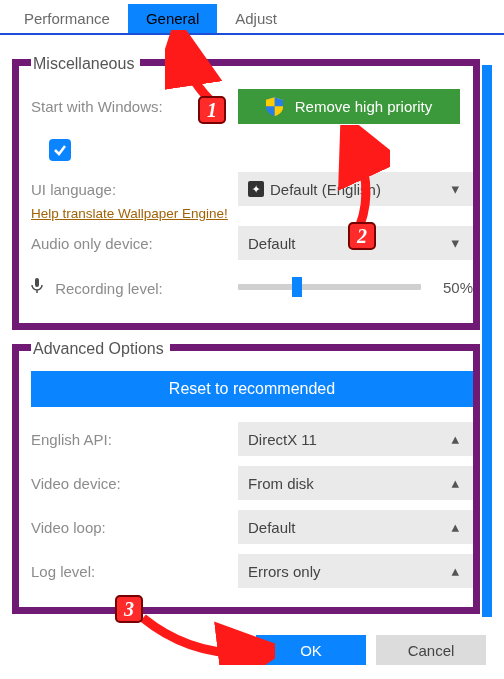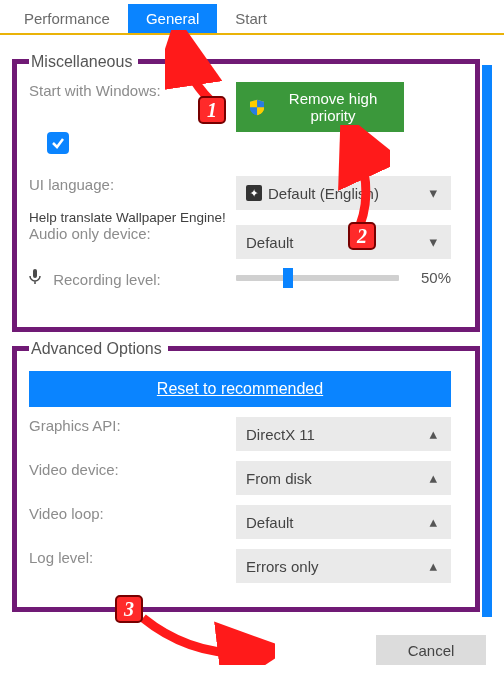--- a/index.html
+++ b/index.html
@@ -7,64 +7,64 @@
     width: 504px;
     height: 679px;
     font-family: "Segoe UI", Arial, sans-serif;
     font-size: 15px;
     background: #fff;
     position: relative;
     overflow: hidden;
   }
   .tabs {
     display: flex;
-    border-bottom: 2px solid #eab308;
+    border-bottom: 2px solid #1d4ed8;
     padding: 4px 6px 0 6px;
   }
   .tab {
     padding: 6px 18px;
     color: #6a6a6a;
     cursor: pointer;
   }
   .tab.active {
     background: #0a84ff;
-    color: #ffffff;
+    color: #000000;
   }
   .content {
     padding: 10px 12px 0 12px;
     height: 582px;
     overflow: hidden;
     position: relative;
   }
   .scrollbar {
     position: absolute;
     right: 12px;
     top: 30px;
     width: 10px;
     height: 582px;
     background: #0a84ff;
   }
   .group {
-    border: 5px solid #701a75;
+    border: 7px solid #701a75;
     margin: 14px 12px 0 0;
-    padding: 0 24px 14px 12px;
+    padding: 0 0 14px 12px;
     position: relative;
   }
   .group-title {
     position: relative;
     top: -11px;
     display: inline-block;
     background: #fff;
     padding: 0 6px 0 2px;
     color: #555;
     font-size: 16px;
   }
   .row {
     display: flex;
-    align-items: flex-start;
+    align-items: center;
     min-height: 44px;
   }
   .label-col {
     flex: 0 0 207px;
     color: #8c8c8c;
     font-size: 15px;
   }
   .ctrl-col {
     flex: 1;
     display: flex;
@@ -72,21 +72,21 @@
   }
   .priority-btn {
     background: #3b983b;
     color: #fff;
     border: none;
     padding: 8px 14px;
     display: flex;
     align-items: center;
     gap: 12px;
     font-size: 15px;
-    width: 168px;
+    width: 222px;
     justify-content: center;
     cursor: pointer;
   }
   .shield {
     width: 17px;
     height: 19px;
   }
   .checkbox {
     width: 22px;
     height: 22px;
@@ -130,39 +130,39 @@
     justify-content: space-between;
     color: #444;
     cursor: pointer;
     font-size: 15px;
   }
   .select .caret {
     color: #555;
     padding: 0 4px;
   }
   .translate-link {
-    color: #404040;
+    color: #a16207;
     font-size: 13.5px;
     cursor: pointer;
+    text-decoration: underline;
   }
   .mic-icon {
     color: #4b4b4b;
     margin-right: 8px;
     display: inline-block;
   }
   .reset-btn {
     width: 100%;
     background: #0a84ff;
     color: #fff;
     border: none;
     padding: 9px 0;
     font-size: 16px;
     cursor: pointer;
     margin: 2px 0 10px 0;
-    text-decoration: underline;
   }
   .footer {
     position: absolute;
     right: 18px;
     bottom: 14px;
     display: flex;
     gap: 10px;
   }
   .ok-btn {
     background: #0a84ff;
@@ -204,21 +204,21 @@
     position: absolute;
     z-index: 9;
   }
 </style>
 </head>
 <body>
 
 <div class="tabs">
   <div class="tab">Performance</div>
   <div class="tab active">General</div>
-  <div class="tab">Start</div>
+  <div class="tab">Adjust</div>
 </div>
 
 <div class="content">
 
   <div class="scrollbar"></div>
 
   <div class="group">
     <span class="group-title">Miscellaneous</span>
 
     <div class="row">
@@ -291,21 +291,21 @@
       </div>
     </div>
   </div>
 
   <div class="group">
     <span class="group-title">Advanced Options</span>
 
     <button class="reset-btn">Reset to recommended</button>
 
     <div class="row">
-      <div class="label-col">Graphics API:</div>
+      <div class="label-col">English API:</div>
       <div class="ctrl-col">
         <div class="select">
           <span>DirectX 11</span>
           <span class="caret">▴</span>
         </div>
       </div>
     </div>
 
     <div class="row">
       <div class="label-col">Video device:</div>
@@ -333,20 +333,21 @@
         <div class="select">
           <span>Errors only</span>
           <span class="caret">▴</span>
         </div>
       </div>
     </div>
   </div>
 </div>
 
 <div class="footer">
+  <button class="ok-btn">OK</button>
   <button class="cancel-btn">Cancel</button>
 </div>
 
 <svg class="arrow" style="left:165px;top:30px" width="70" height="80">
   <defs>
       <marker id="ah1" markerWidth="8" markerHeight="8" refX="5" refY="4" orient="auto">
         <path d="M0 0 L8 4 L0 8 z" fill="#ff1a1a"></path>
       </marker>
     </defs>
   <path d="M45 70 Q20 45 15 12" stroke="#ff1a1a" stroke-width="9" fill="none" marker-end="url(#ah1)"></path>

